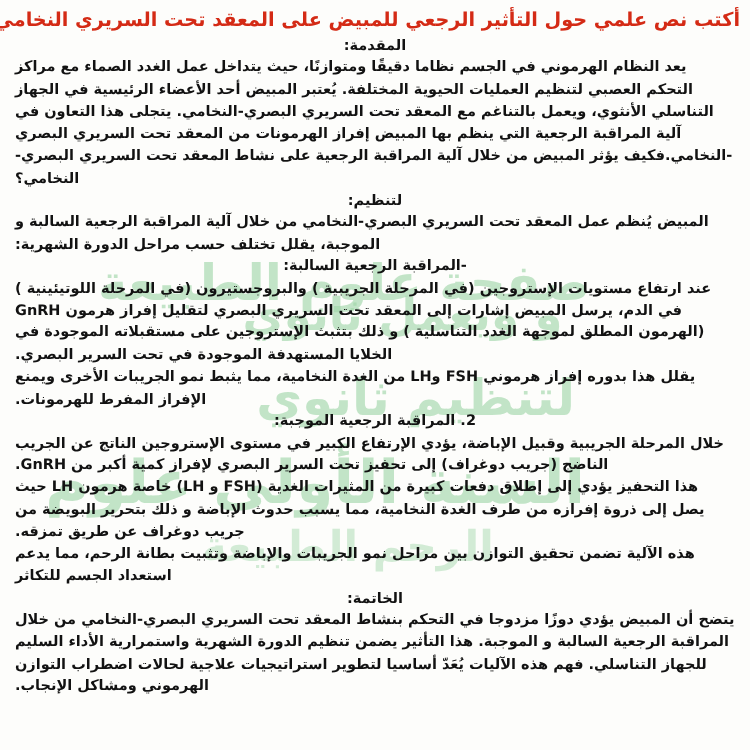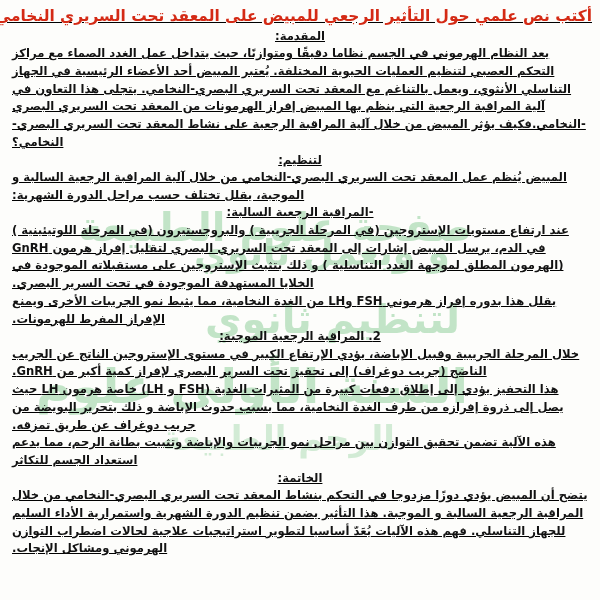--- a/index.html
+++ b/index.html
@@ -45,21 +45,20 @@
   .wm-c { top: 296px;  right: 140px; font-size: 40px; }
   .wm-d { top: 358px;  right: 132px; font-size: 48px; }
   .wm-e { top: 418px;  right: 205px; font-size: 34px; opacity:.45; }
 
   
   #content {
     position: relative;
     z-index: 2;
     padding: 4px 8px 0 8px;
     box-sizing: border-box;
-    text-decoration: underline;
   }
 
   .doc-title {
     color: #d42a15;
     font-size: 15.4px;
     font-weight: 700;
     text-align: center;
     line-height: 1.35;
     margin: 2px 0 1px 0;
     white-space: nowrap;

